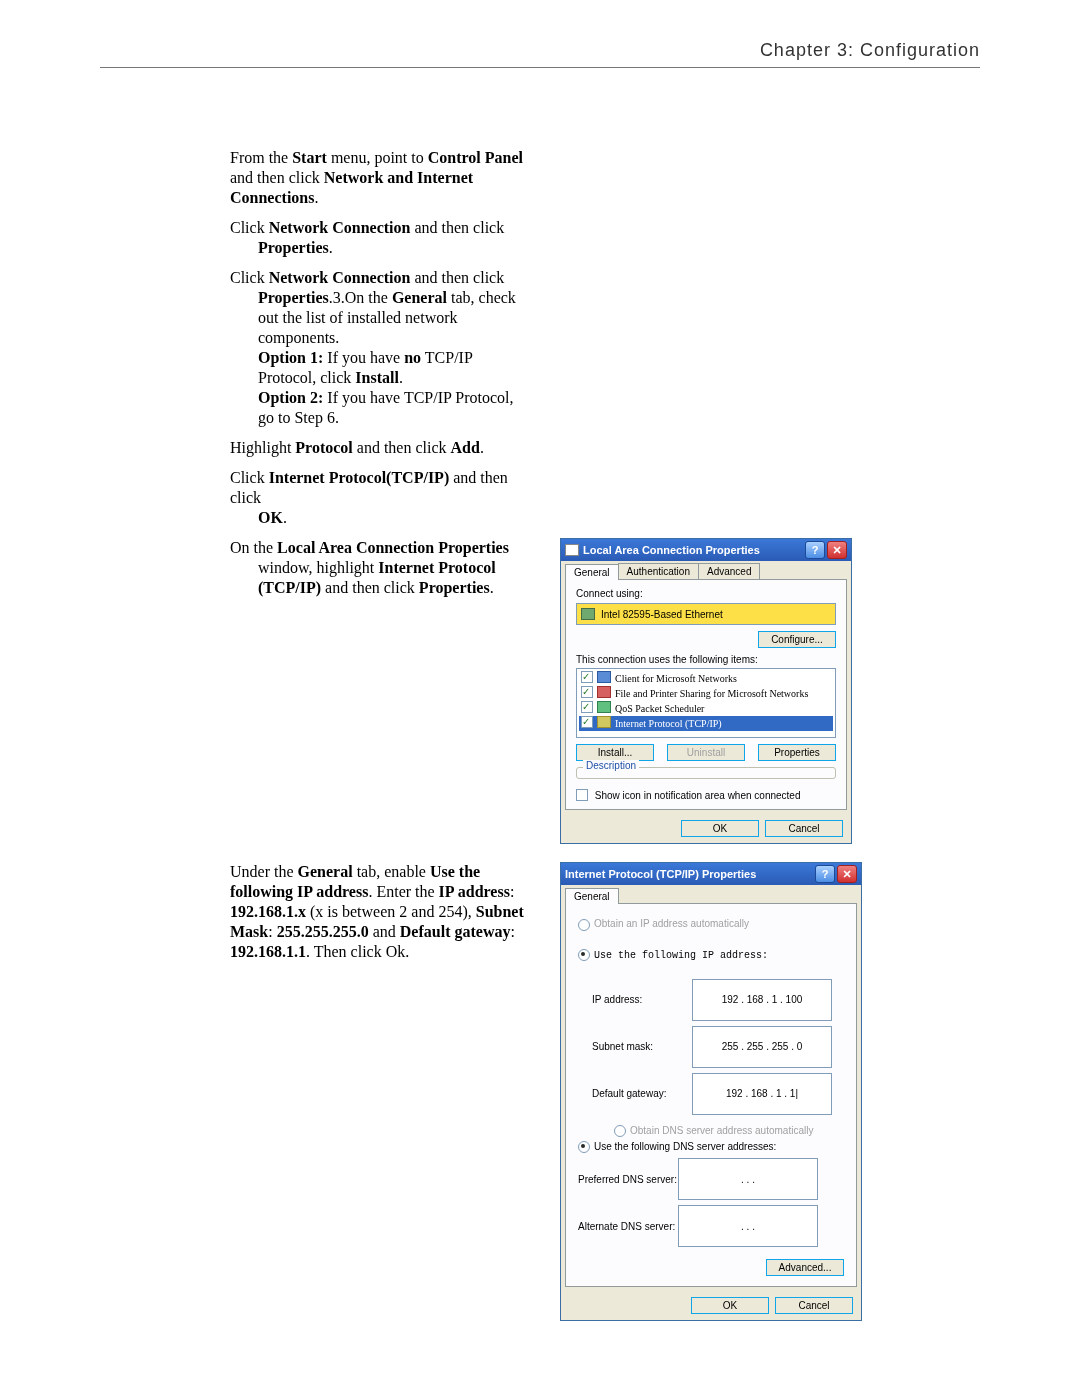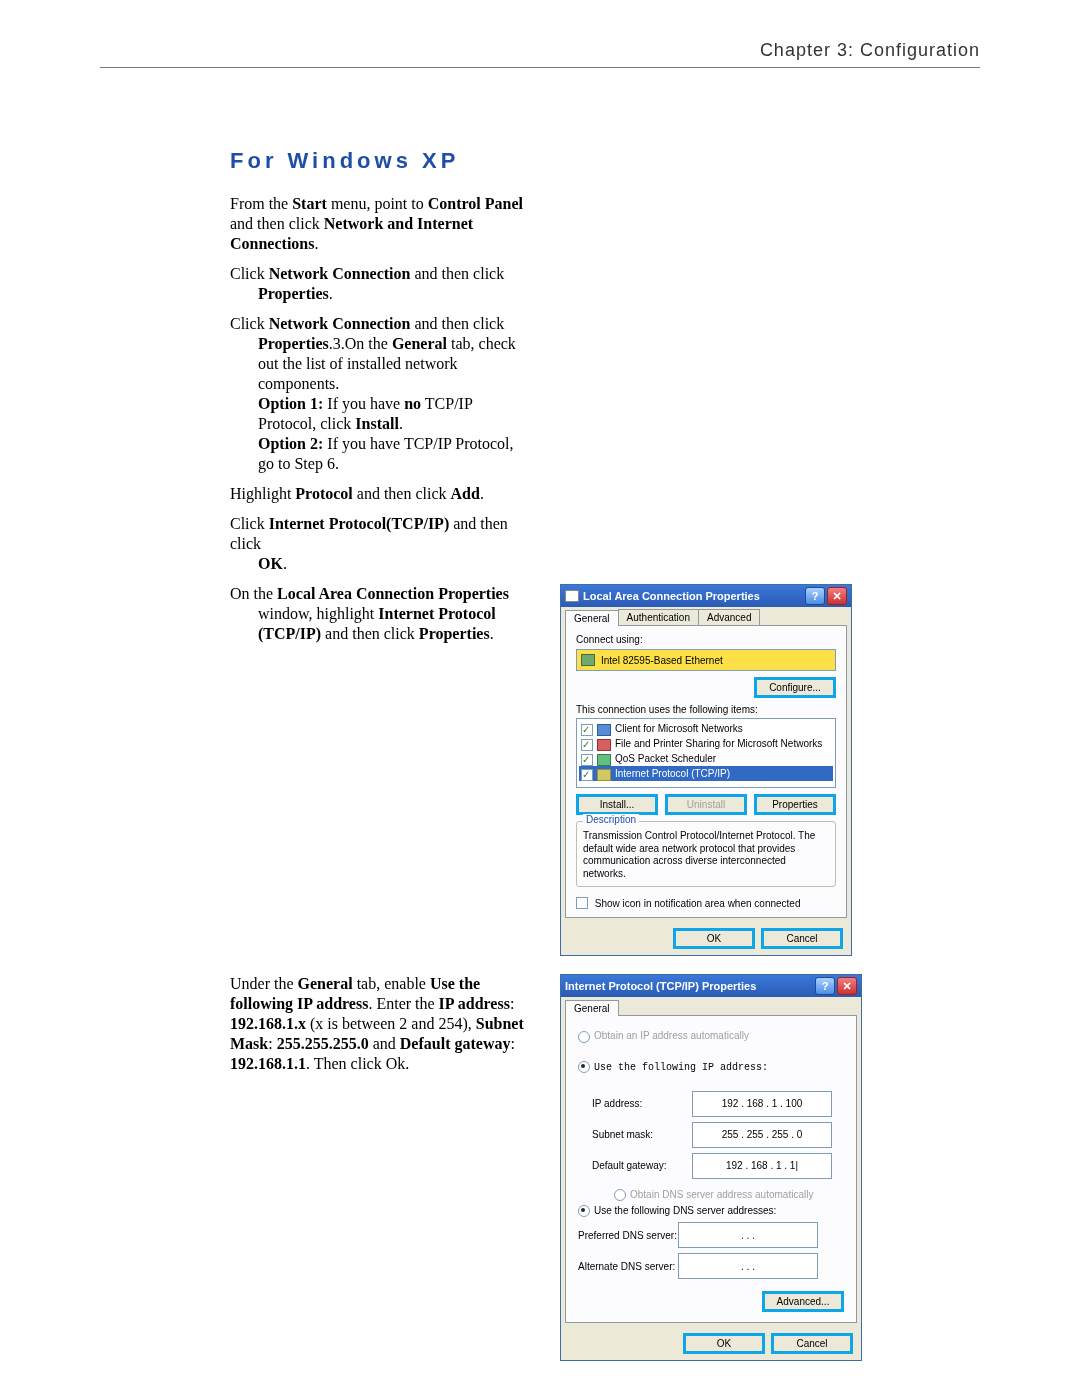--- a/index.html
+++ b/index.html
@@ -126,41 +126,42 @@
     align-items: center;
     height: 16px;
   }
   .xp-icon {
     width: 12px; height: 10px;
     background: #6FA96F;
     border: 1px solid #466C46;
     margin-right: 6px;
   }
   .xp-btn {
-    border: 3px solid #0ea5e9;
+    border: 1px solid #0ea5e9;
     background: #ECE9D8;
     padding: 2px 8px;
     font-size: 10px;
     text-align: center;
     min-width: 60px;
     display: inline-block;
   }
   .xp-btn.disabled { color: #A0A0A0; }
   .xp-listbox {
     border: 1px solid #7F9DB9;
     background: #fff;
     padding: 2px;
     height: 64px;
     font-size: 10px;
   }
   .xp-list-item {
     display: flex;
-    align-items: flex-end;
+    align-items: flex-start;
     padding: 0 2px;
     line-height: 15px;
+    font-family: Liberation Serif, serif;
   }
   .xp-list-item.sel {
     background: #316AC5;
     color: #fff;
   }
   .chk {
     width: 10px; height: 10px;
     border: 1px solid #7F9DB9;
     background: #fff;
     margin-right: 4px;
@@ -232,30 +233,29 @@
   .lbl { width: 100px; font-size: 10px; }
   .ipbox {
     border: 1px solid #7F9DB9;
     background: #fff;
     width: 130px;
     height: 16px;
     display: flex;
     align-items: center;
     justify-content: space-around;
     font-size: 10px;
-    padding: 4px 4px;
+    padding: 12px 4px;
   }
 </style>
 </head>
 <body>
 
 <div class="page">
   <div class="header">Chapter 3: Configuration</div>
 
-  <div class="section-title">For Windows XP</div>
 
   <div class="content">
 
     <div class="row">
       <div class="text-col">
         <p>
           <span>From the </span><span class="b">Start</span><span> menu, point to </span><span class="b">Control Panel</span><span> and then click </span><span class="b">Network and Internet Connections</span><span>.</span>
         </p>
       </div>
     </div>
@@ -352,21 +352,20 @@
                   <span>Internet Protocol (TCP/IP)</span>
                 </div>
             </div>
             <div class="btn-row">
               <span class="xp-btn">Install...</span>
               <span class="xp-btn disabled">Uninstall</span>
               <span class="xp-btn">Properties</span>
             </div>
             <div class="xp-fieldset">
               <span class="xp-legend">Description</span>
-              <div class="xp-desc">Transmission Control Protocol/Internet Protocol. The default wide area network protocol that provides communication across diverse interconnected networks.</div>
             </div>
             <div style="margin-top:10px;">
               <span class="chk" style="display:inline-block;vertical-align:middle;"></span>
               <span style="vertical-align:middle;">Show icon in notification area when connected</span>
             </div>
           </div>
           <div class="btn-row right" style="padding:4px 4px 0 0;">
             <span class="xp-btn">OK</span>
             <span class="xp-btn">Cancel</span>
           </div>

